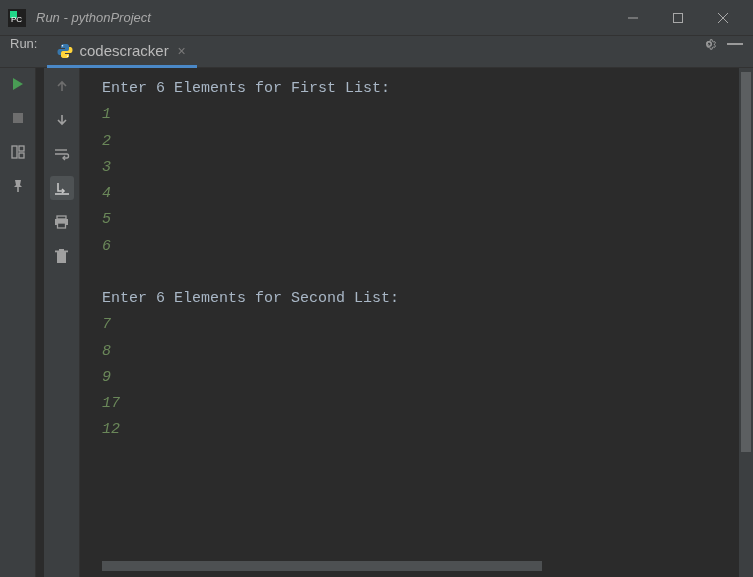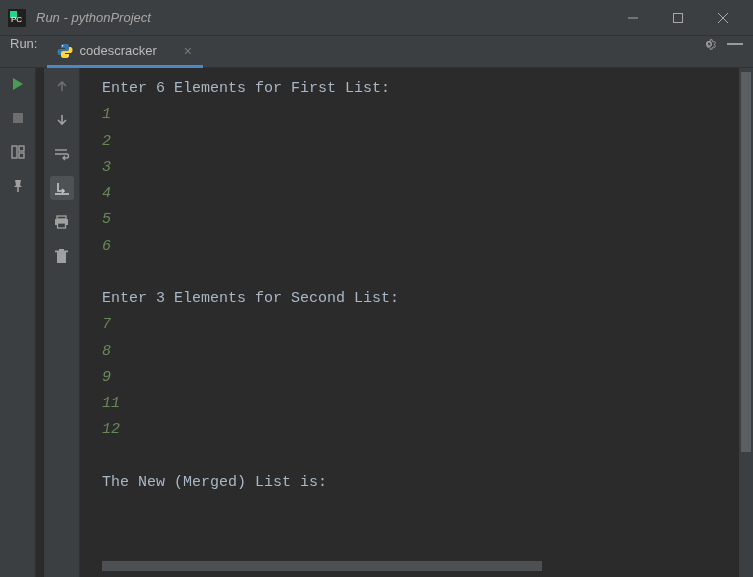--- a/index.html
+++ b/index.html
@@ -71,22 +71,22 @@
   padding: 0 8px 0 10px;
   background: #3c3f41;
   border-bottom: 3px solid #4a88c7;
   position: relative;
 }
 .tab .py-icon {
   width:16px; height:16px; margin-right:6px;
 }
 .tab-label {
   color: #bbbbbb;
-  font-size: 13px;
-  margin-right: 24px;
+  font-size: 15px;
+  margin-right: 6px;
 }
 .tab-close {
   color: #7a7a7a;
   font-size: 14px;
   cursor: pointer;
   width:14px; text-align:center;
 }
 .tool-header-right {
   margin-left: auto;
   display:flex;
@@ -322,27 +322,26 @@
   <div class="console">
     <div id="console-lines">
         <div class="prompt-line">Enter 6 Elements for First List:</div>
         <div class="input-line">1</div>
         <div class="input-line">2</div>
         <div class="input-line">3</div>
         <div class="input-line">4</div>
         <div class="input-line">5</div>
         <div class="input-line">6</div>
         <div class="blank-line"></div>
-        <div class="prompt-line">Enter 3 Elements for Second List:</div>
+        <div class="prompt-line">Enter 6 Elements for Second List:</div>
         <div class="input-line">7</div>
         <div class="input-line">8</div>
         <div class="input-line">9</div>
-        <div class="input-line">11</div>
+        <div class="input-line">17</div>
         <div class="input-line">12</div>
         <div class="blank-line"></div>
-        <div class="prompt-line">The New (Merged) List is:</div>
       </div>
     <div class="hscroll"></div>
     <div class="console-scrollbar">
       <div class="thumb" style="top:4px; height:380px;"></div>
     </div>
   </div>
 </div>
 
 </body></html>

